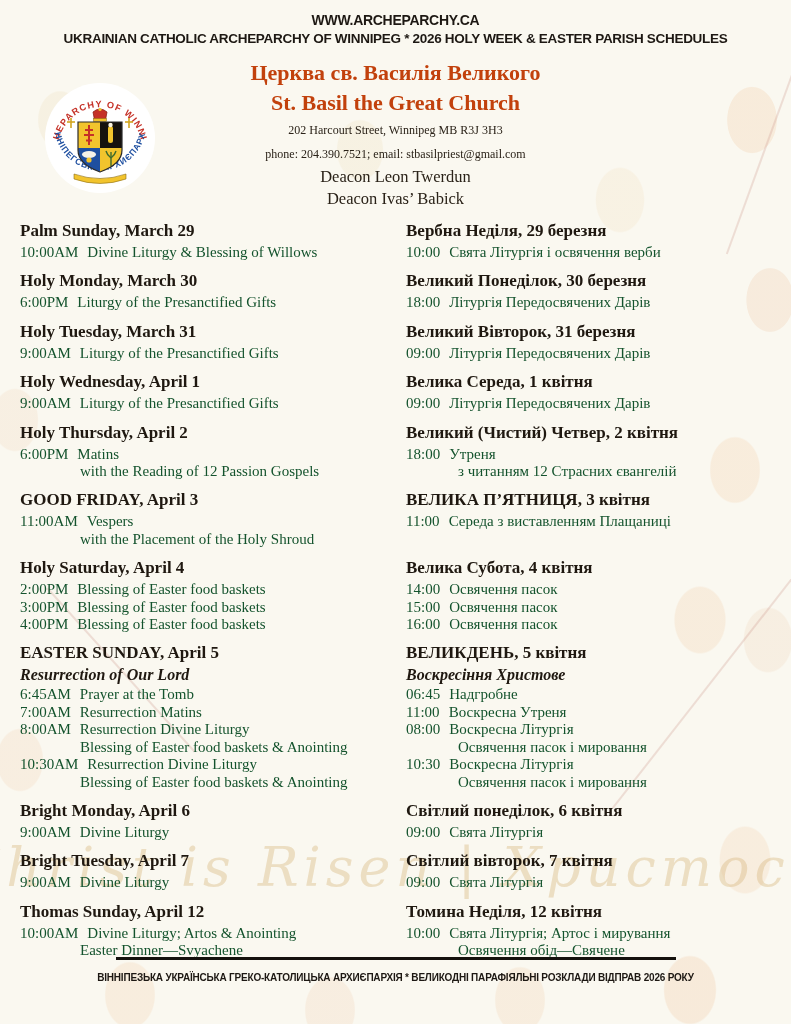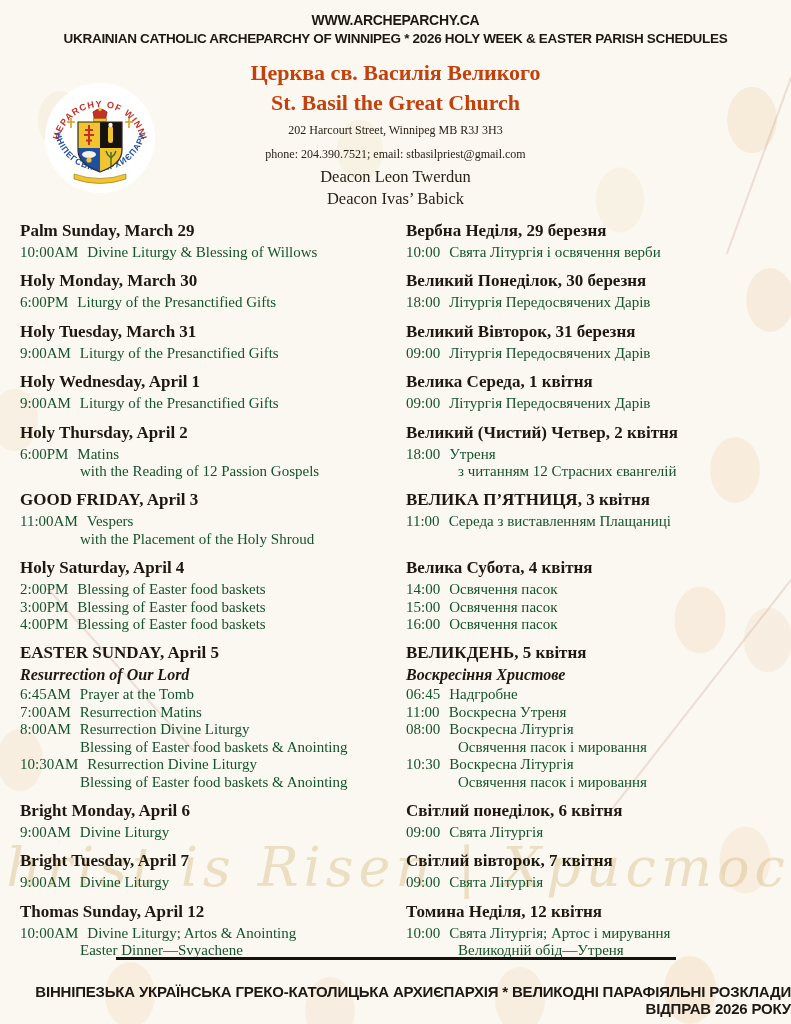--- a/index.html
+++ b/index.html
@@ -68,22 +68,22 @@
     text-align:center;white-space:nowrap;
     font-style:italic;font-size:54px;letter-spacing:5px;
     color:rgba(216,185,130,.42);
     font-family:"DejaVu Serif","Liberation Serif",serif;
     pointer-events:none;
   }
 
   
   .footer{position:absolute;left:0;right:0;top:957px;text-align:center;z-index:1;}
   .footer-rule{width:560px;height:3px;background:#15110d;margin:0 auto;}
-  .footer-text{margin-top:23px;font-family:"Liberation Sans","DejaVu Sans",sans-serif;
-    font-weight:bold;font-size:15px;letter-spacing:-.2px;color:#1d1813;text-align:right;}
+  .footer-text{margin-top:12px;font-family:"Liberation Sans","DejaVu Sans",sans-serif;
+    font-weight:bold;font-size:10px;letter-spacing:-.2px;color:#1d1813;}
 </style>
 </head>
 <body>
 
 <div class="bg-pattern"></div>
 <div class="branch b1"></div>
 <div class="branch b2"></div>
 <div class="branch b3"></div>
 
 <div class="watermark">Christ is Risen | Христос Воскрес</div>
@@ -361,21 +361,21 @@
       <div class="lines">
             <div class="line"><span class="time">10:00AM</span><span class="txt">Divine Liturgy; Artos &amp; Anointing</span></div>
             <div class="line cont"><span class="txt">Easter Dinner—Svyachene</span></div>
           </div>
     </div>
     <div class="cell uk">
       <div class="sec-title">Томина Неділя, 12 квітня</div>
 
       <div class="lines">
             <div class="line"><span class="time">10:00</span><span class="txt">Свята Літургія; Артос і мирування</span></div>
-            <div class="line cont"><span class="txt">Великодній обід—Утреня</span></div>
+            <div class="line cont"><span class="txt">Освячення обід—Свячене</span></div>
           </div>
     </div>
   </div>
 </div>
 </div>
 
 <div class="footer">
   <div class="footer-rule"></div>
   <div class="footer-text">ВІННІПЕЗЬКА УКРАЇНСЬКА ГРЕКО-КАТОЛИЦЬКА АРХИЄПАРХІЯ * ВЕЛИКОДНІ ПАРАФІЯЛЬНІ РОЗКЛАДИ ВІДПРАВ 2026 РОКУ</div>
 </div>

